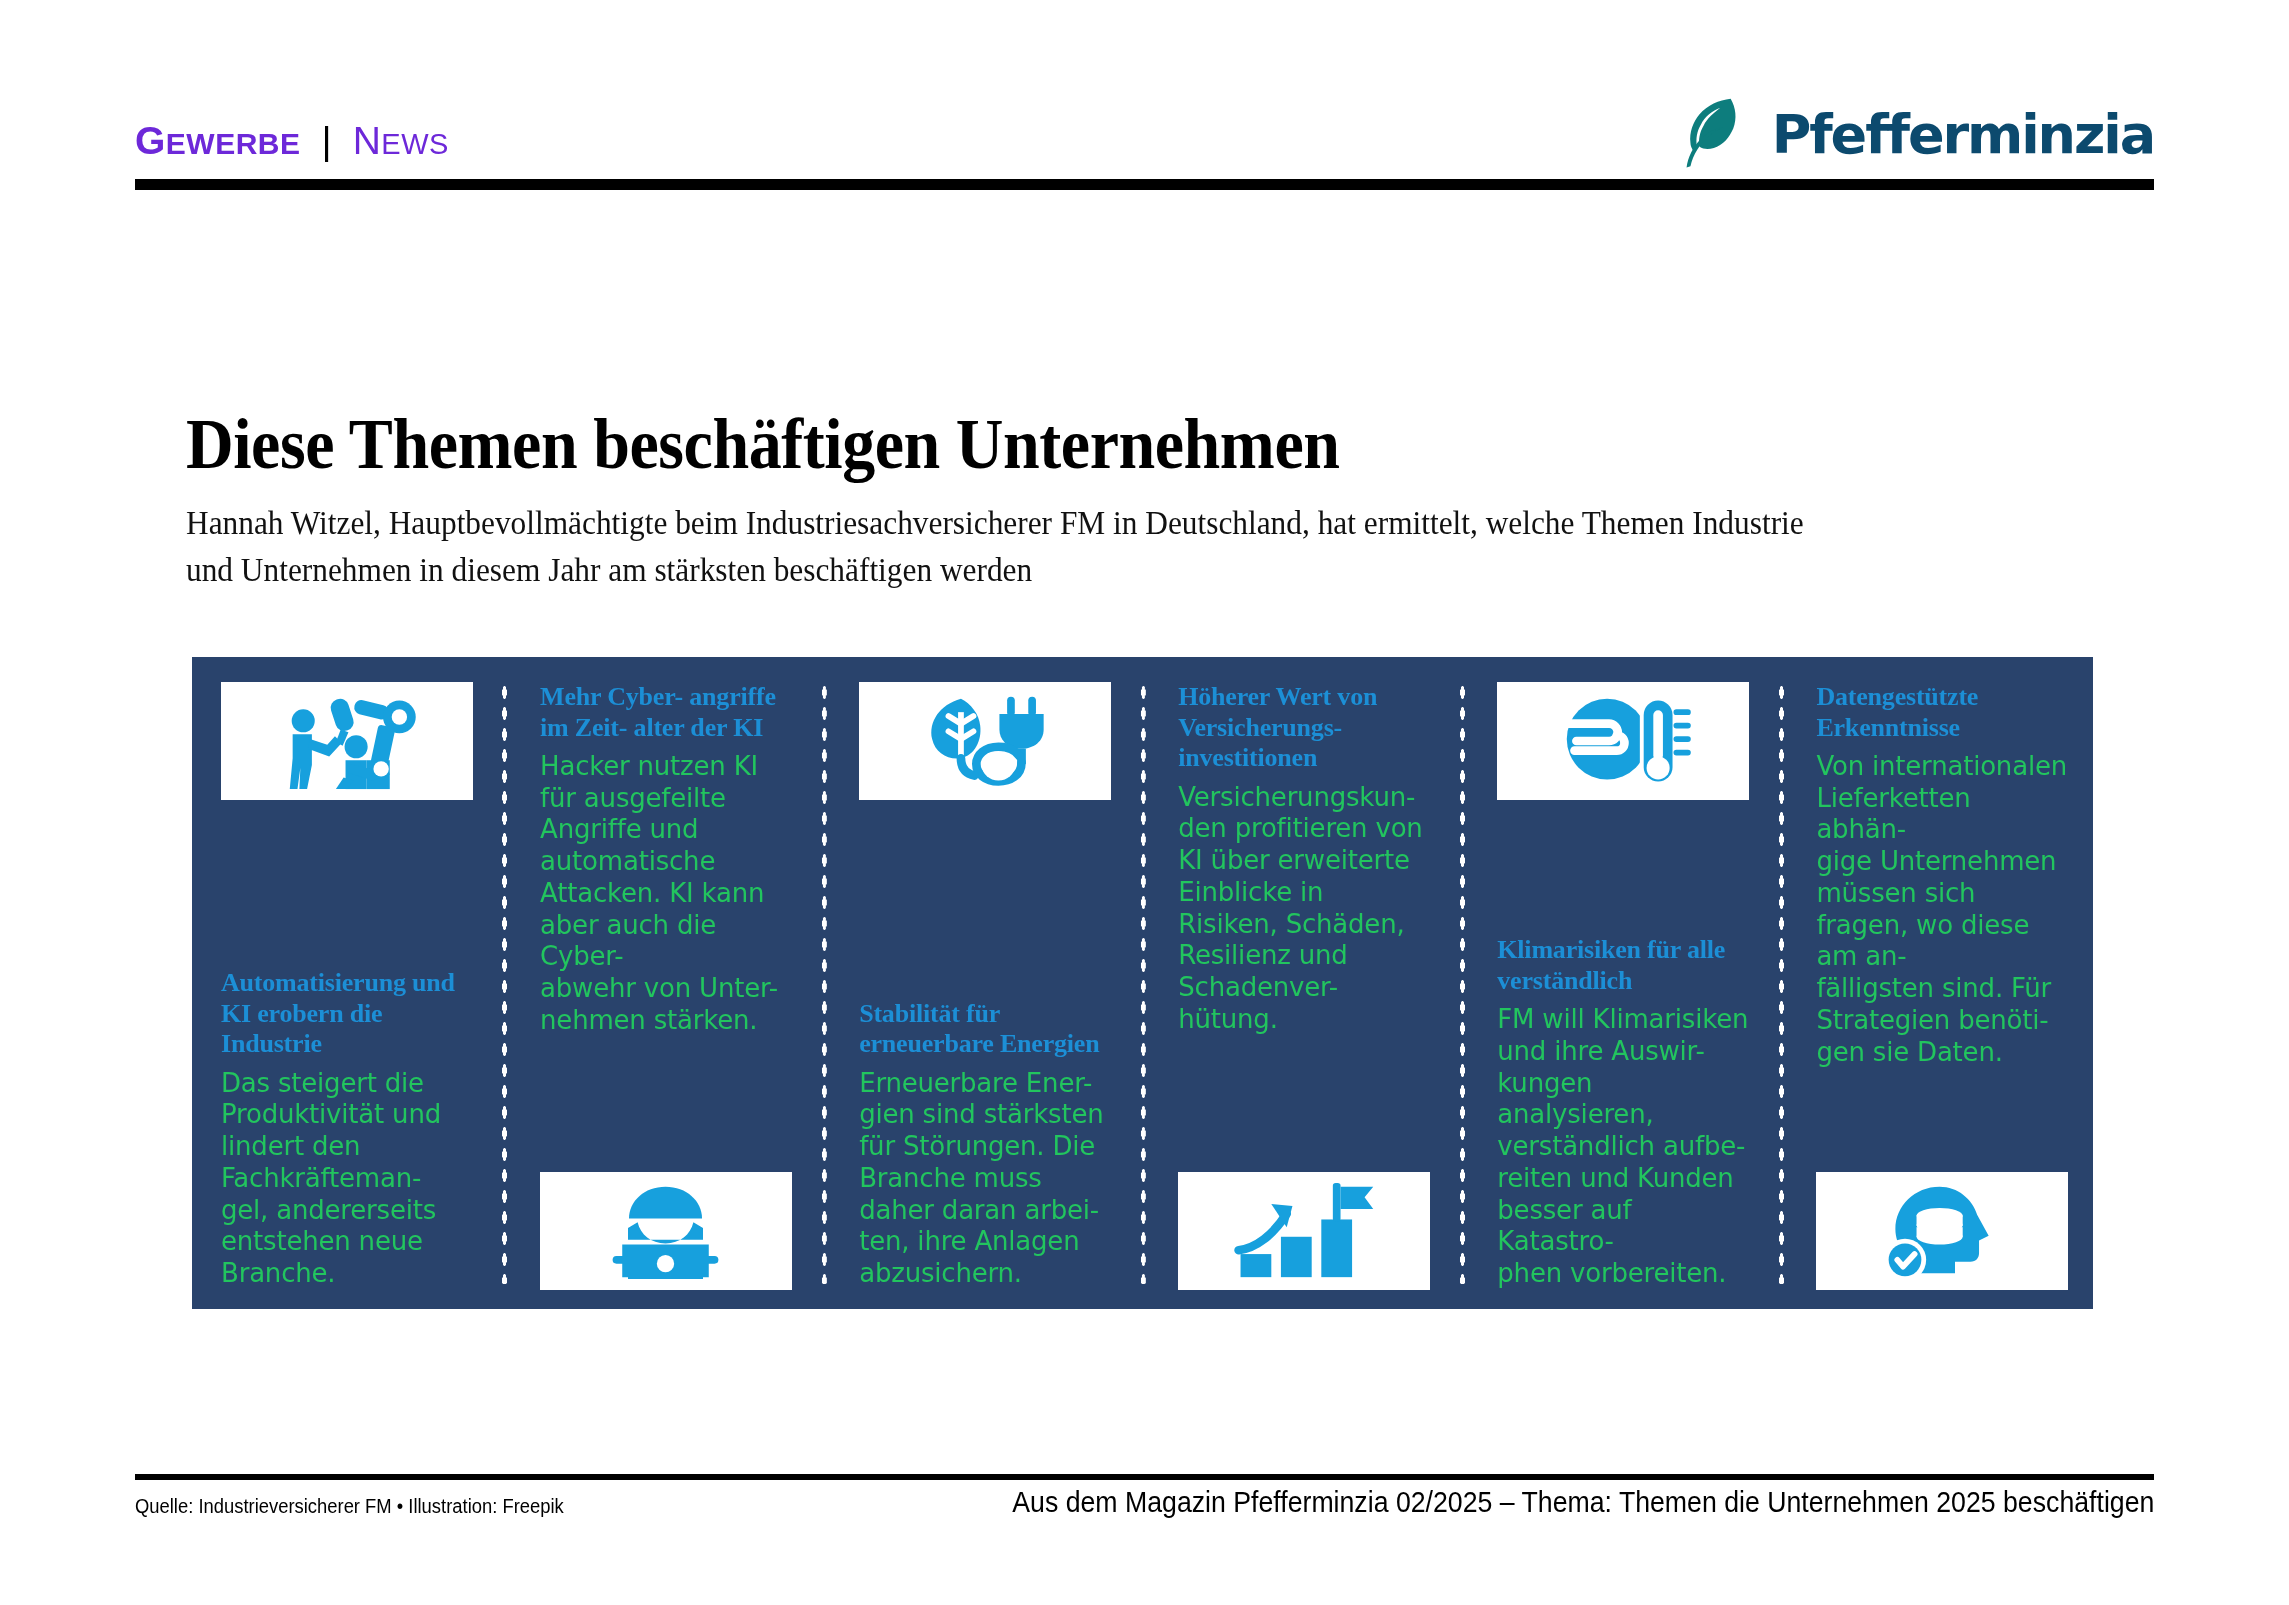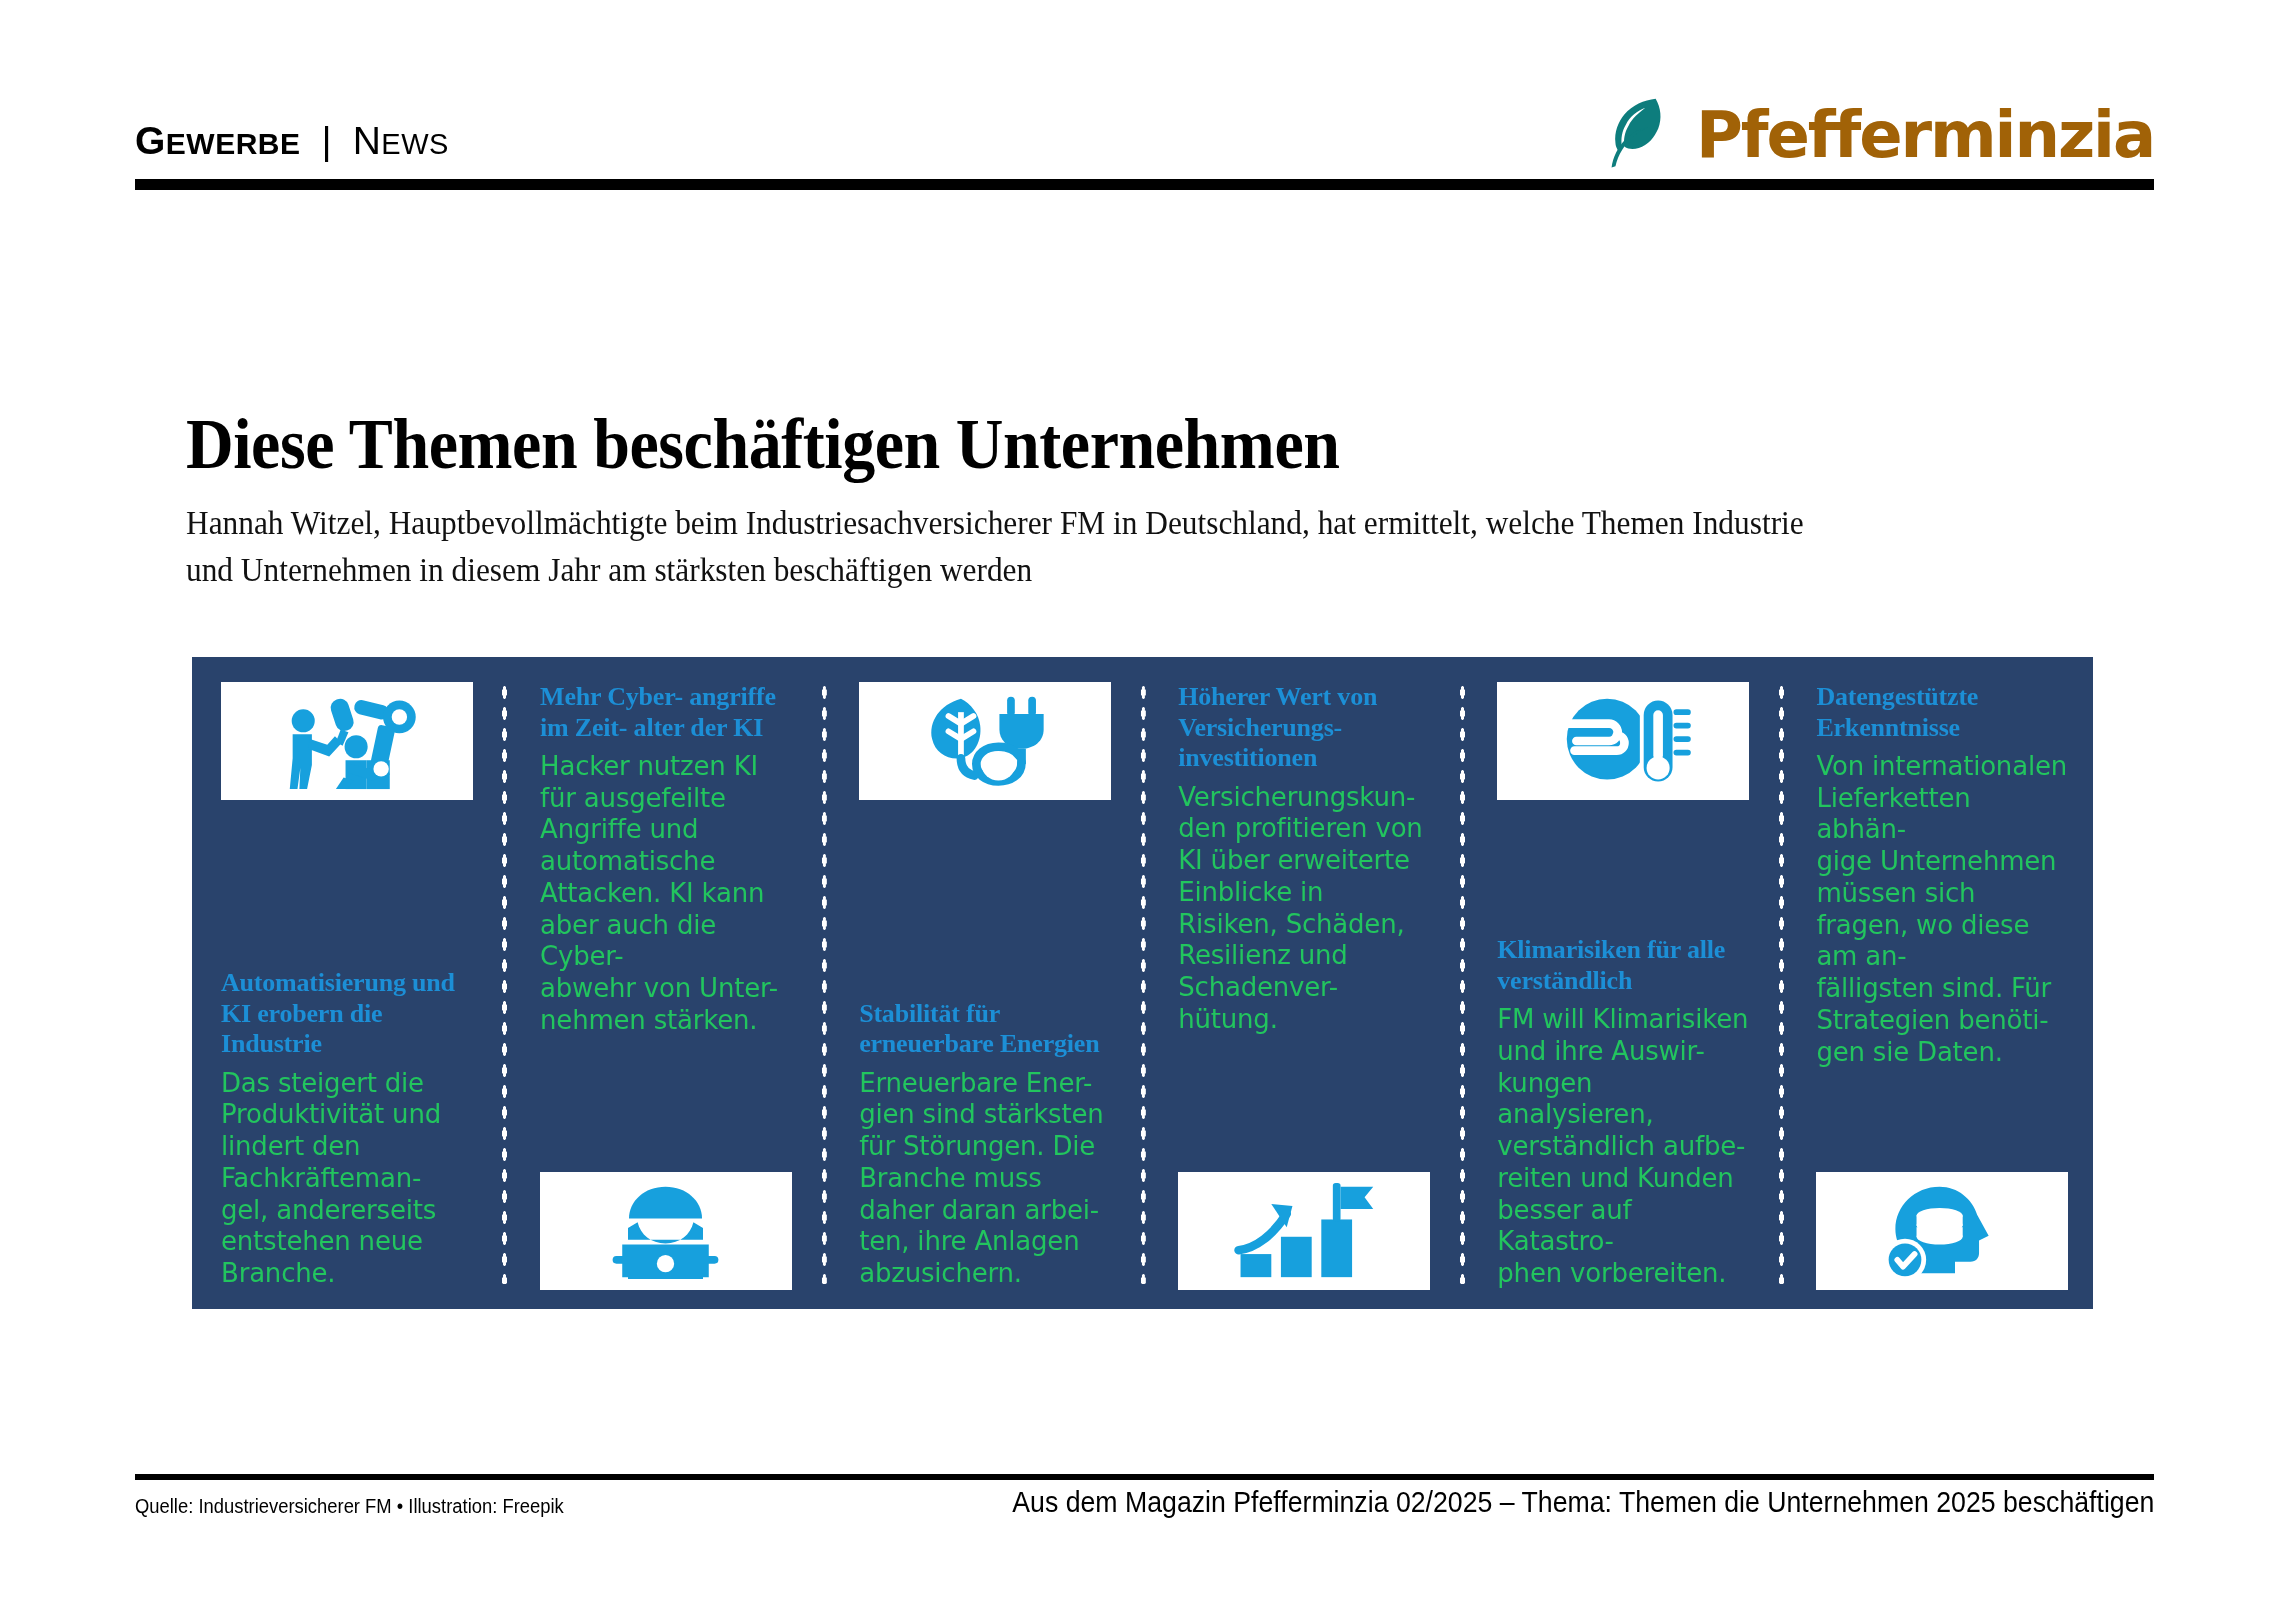--- a/index.html
+++ b/index.html
@@ -29,21 +29,21 @@
     bottom: 21px;
     display: flex;
     align-items: baseline;
     gap: 0;
     white-space: nowrap;
   }
   .kicker-word {
     font-family: "Liberation Sans", sans-serif;
     font-size: 29px;
     letter-spacing: 0.5px;
-    color: #000000;
+    color: #6d28d9;
     text-transform: uppercase;
   }
   .kicker-word.bold { font-weight: 700; font-size: 30px; }
   .kicker-word.light { font-weight: 400; }
   
   .kicker-word::first-letter { font-size: 39px; }
   .kicker-sep {
     font-size: 39px;
     font-weight: 300;
     color: #000;
@@ -54,24 +54,24 @@
   #brand {
     position: absolute;
     right: 0;
     bottom: 5.8px;
     display: flex;
     align-items: center;
     gap: 17.4px;
   }
   #brand-name {
     font-family: "DejaVu Sans", sans-serif;
-    font-size: 64px;
+    font-size: 54px;
     font-weight: 700;
     letter-spacing: -2.1px;
-    color: #a16207;
+    color: #0c4a6e;
     line-height: 1;
   }
   #header-rule {
     position: absolute;
     left: 135px;
     top: 179px;
     width: 2019px;
     height: 10.6px;
     background: #000;
   }

